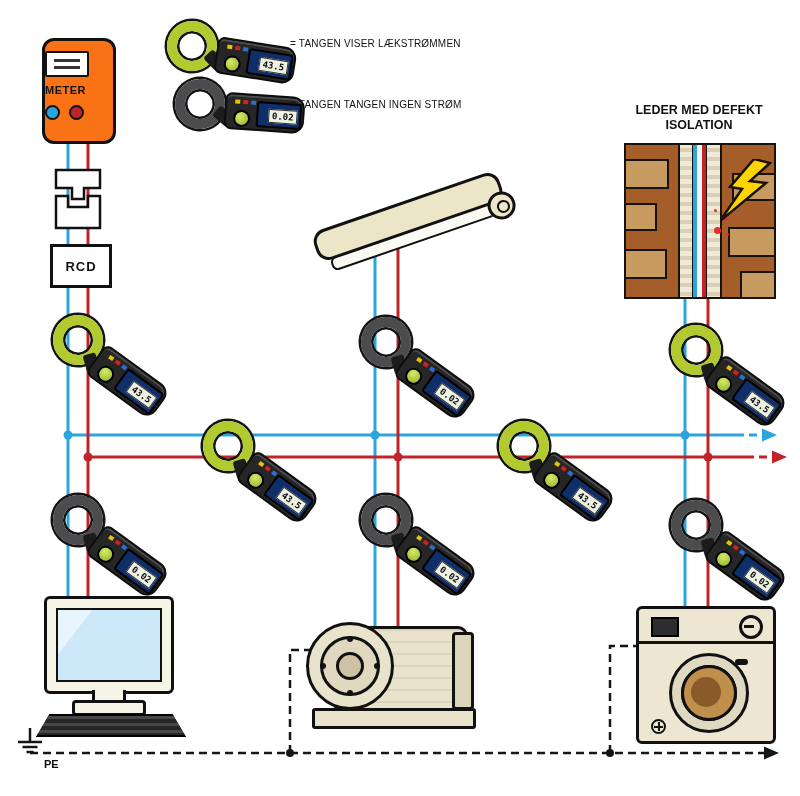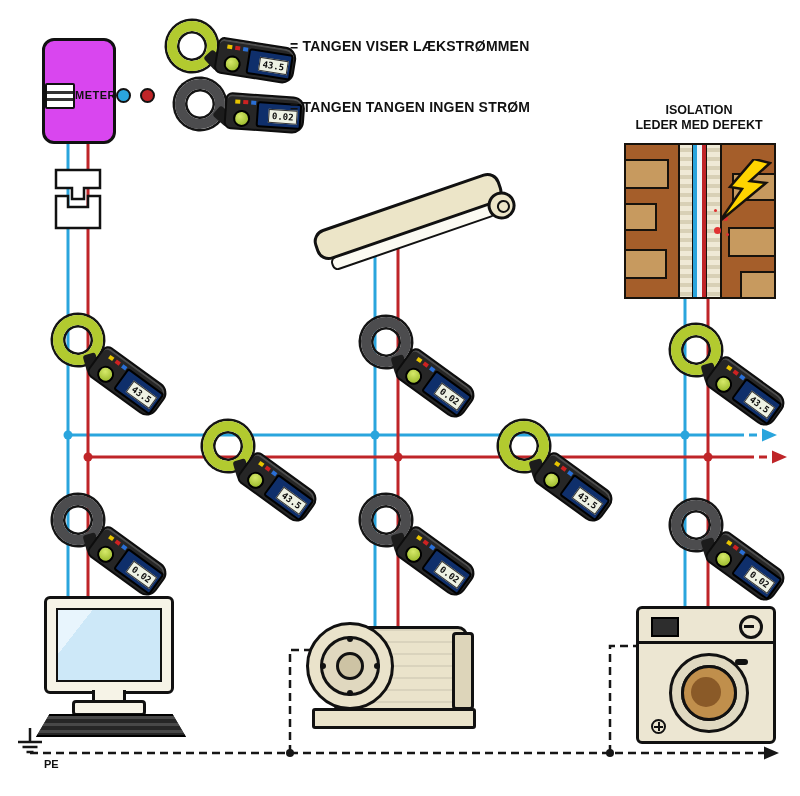--- a/index.html
+++ b/index.html
@@ -7,22 +7,22 @@
          font-family:"Liberation Sans",sans-serif;color:#111;}
   .abs{position:absolute;}
   svg.wires{position:absolute;left:0;top:0;z-index:1;}
   .wb{stroke:var(--wire-blue,#2aa5dd);stroke-width:3;fill:none;}
   .wr{stroke:var(--wire-red,#bf2528);stroke-width:3;fill:none;}
   .dash{stroke-dasharray:8 5;}
   .pe-line{stroke:#161616;stroke-width:2.5;fill:none;}
   .fb{fill:var(--wire-blue,#2aa5dd);} .fr{fill:var(--wire-red,#bf2528);} .fk{fill:#161616;}
 
   
-  .meter{left:42px;top:38px;width:68px;height:100px;background:#d946ef;border:3px solid #111;
-         border-radius:12px;z-index:4;display:flex;flex-direction:row;align-items:center;}
+  .meter{left:42px;top:38px;width:68px;height:100px;background:#f97316;border:3px solid #111;
+         border-radius:12px;z-index:4;display:flex;flex-direction:column;}
   .m-display{margin-top:10px;width:40px;height:22px;background:#fff;border:2.5px solid #111;border-radius:2px;
              display:flex;flex-direction:column;align-items:center;justify-content:center;gap:4px;}
   .m-display i{display:block;width:26px;height:3px;background:#333;}
   .m-label{margin-top:7px;font-weight:bold;font-size:11px;letter-spacing:.5px;}
   .m-dots{margin-top:9px;display:flex;gap:9px;}
   .m-dots b{width:11px;height:11px;border-radius:50%;border:2px solid #111;}
   .dot-blue{background:var(--wire-blue,#2aa5dd);} .dot-red{background:var(--wire-red,#bf2528);}
 
   
   .connector{left:50px;top:166px;width:56px;height:66px;z-index:4;}
@@ -39,21 +39,21 @@
          border-radius:7px 12px 12px 7px;box-shadow:inset 0 2px 0 rgba(255,255,255,.18);}
   .btns{position:absolute;left:8px;top:5px;width:5px;height:4px;background:#e8c400;
         box-shadow:8px 0 0 #cc2222, 16px 0 0 #2a6fd6;}
   .dial{position:absolute;left:7px;top:15px;width:13px;height:13px;border-radius:50%;
         background:radial-gradient(circle at 35% 35%, #d6e96a, #8fb01e);border:2px solid #000;}
   .cscreen{position:absolute;left:30px;top:5px;width:41px;height:22px;background:#0f2f6b;border:2px solid #000;border-radius:3px;}
   .lcd{position:absolute;right:2px;top:5px;min-width:25px;height:12px;padding:0 1px;background:#eef2e4;border:1px solid #333;
        display:flex;align-items:center;justify-content:center;font:700 9px "DejaVu Sans Mono",monospace;color:#0b0b0b;}
 
   
-  .legend-text{position:absolute;font-weight:bold;font-size:14px;letter-spacing:.2px;z-index:6;white-space:nowrap;}
+  .legend-text{position:absolute;font-weight:normal;font-size:10px;letter-spacing:.2px;z-index:6;white-space:nowrap;}
 
   
   .lamp{left:318px;top:232px;width:200px;height:60px;z-index:4;transform:rotate(-19deg);transform-origin:0 24px;}
   .lamp-housing{position:absolute;left:0;top:0;width:190px;height:26px;background:#ece5c8;border:3px solid #111;border-radius:13px;}
   .lamp-tube{position:absolute;left:10px;top:30px;width:168px;height:10px;background:#fbfaf2;border:2.5px solid #111;border-radius:6px;}
   .lamp-cap{position:absolute;left:176px;top:22px;width:22px;height:22px;background:#ece5c8;border:3px solid #111;border-radius:50%;}
   .lamp-cap::after{content:'';position:absolute;left:6px;top:6px;width:9px;height:9px;border:2px solid #111;border-radius:50%;}
 
   
   .defect-label{left:604px;top:103px;width:190px;text-align:center;font-weight:bold;font-size:12.5px;line-height:15px;z-index:6;}
@@ -165,20 +165,23 @@
     </div>
   </div>
 
   <div class="abs connector">
     <svg width="56" height="66" viewBox="0 0 56 66">
       <path d="M6 4 H50 V22 H34 V33 H22 V22 H6 Z" fill="#fff" stroke="#111" stroke-width="2.5"></path>
       <path d="M6 30 H18 V41 H38 V30 H50 V62 H6 Z" fill="#fff" stroke="#111" stroke-width="2.5"></path>
     </svg>
   </div>
 
+  <div class="abs rcd">
+    <span>RCD</span>
+  </div>
 
   <div class="clamp green" style="left:167px;top:21px;transform:rotate(9deg)">
     <div class="jaw"></div>
       <div class="link"></div>
     <div class="cbody">
       <span class="btns"></span>
       <div class="dial"></div>
       <div class="cscreen">
         <div class="lcd">43.5</div>
       </div>
@@ -193,22 +196,22 @@
       <span class="btns"></span>
       <div class="dial"></div>
       <div class="cscreen">
         <div class="lcd">0.02</div>
       </div>
     </div>
   </div>
   <div class="legend-text" style="left:290px;top:99px">= TANGEN TANGEN INGEN STRØM</div>
 
   <div class="abs defect-label">
+    <div>LEDER MED DEFEKT</div>
     <div>ISOLATION</div>
-    <div>LEDER MED DEFEKT</div>
   </div>
   <div class="abs wallpic">
     <div class="brick" style="left:-3px;top:14px;width:42px;height:26px"></div>
     <div class="brick" style="left:-3px;top:58px;width:30px;height:24px"></div>
     <div class="brick" style="left:-3px;top:104px;width:40px;height:26px"></div>
     <div class="brick" style="left:106px;top:28px;width:44px;height:24px"></div>
     <div class="brick" style="left:102px;top:82px;width:48px;height:26px"></div>
     <div class="brick" style="left:114px;top:126px;width:36px;height:24px"></div>
     <div class="conduit"></div>
     <div class="cable-slot"></div>

